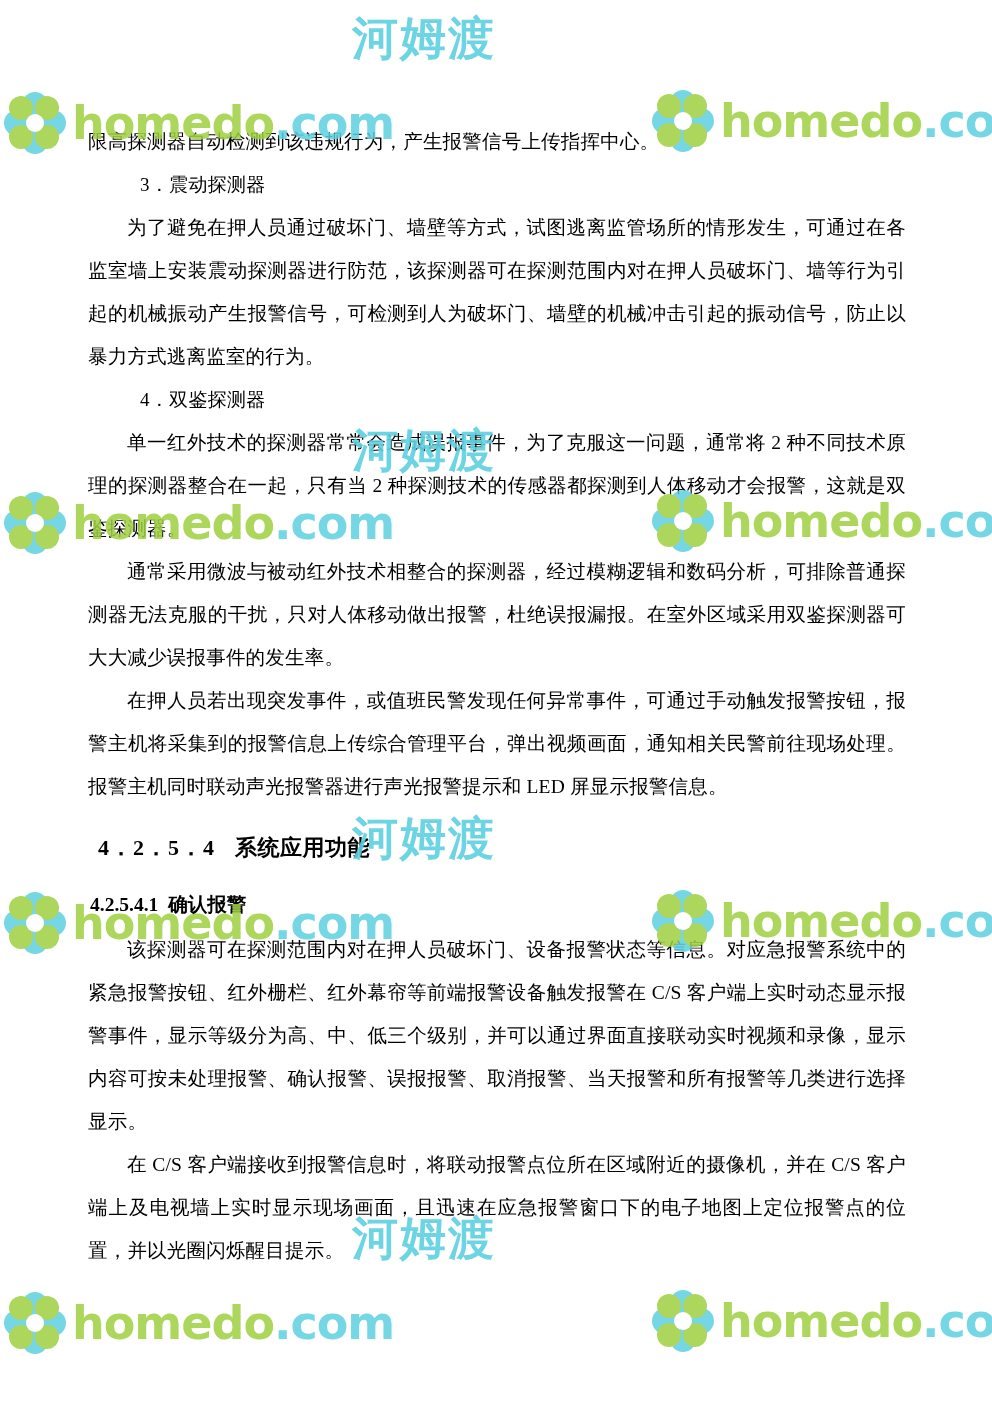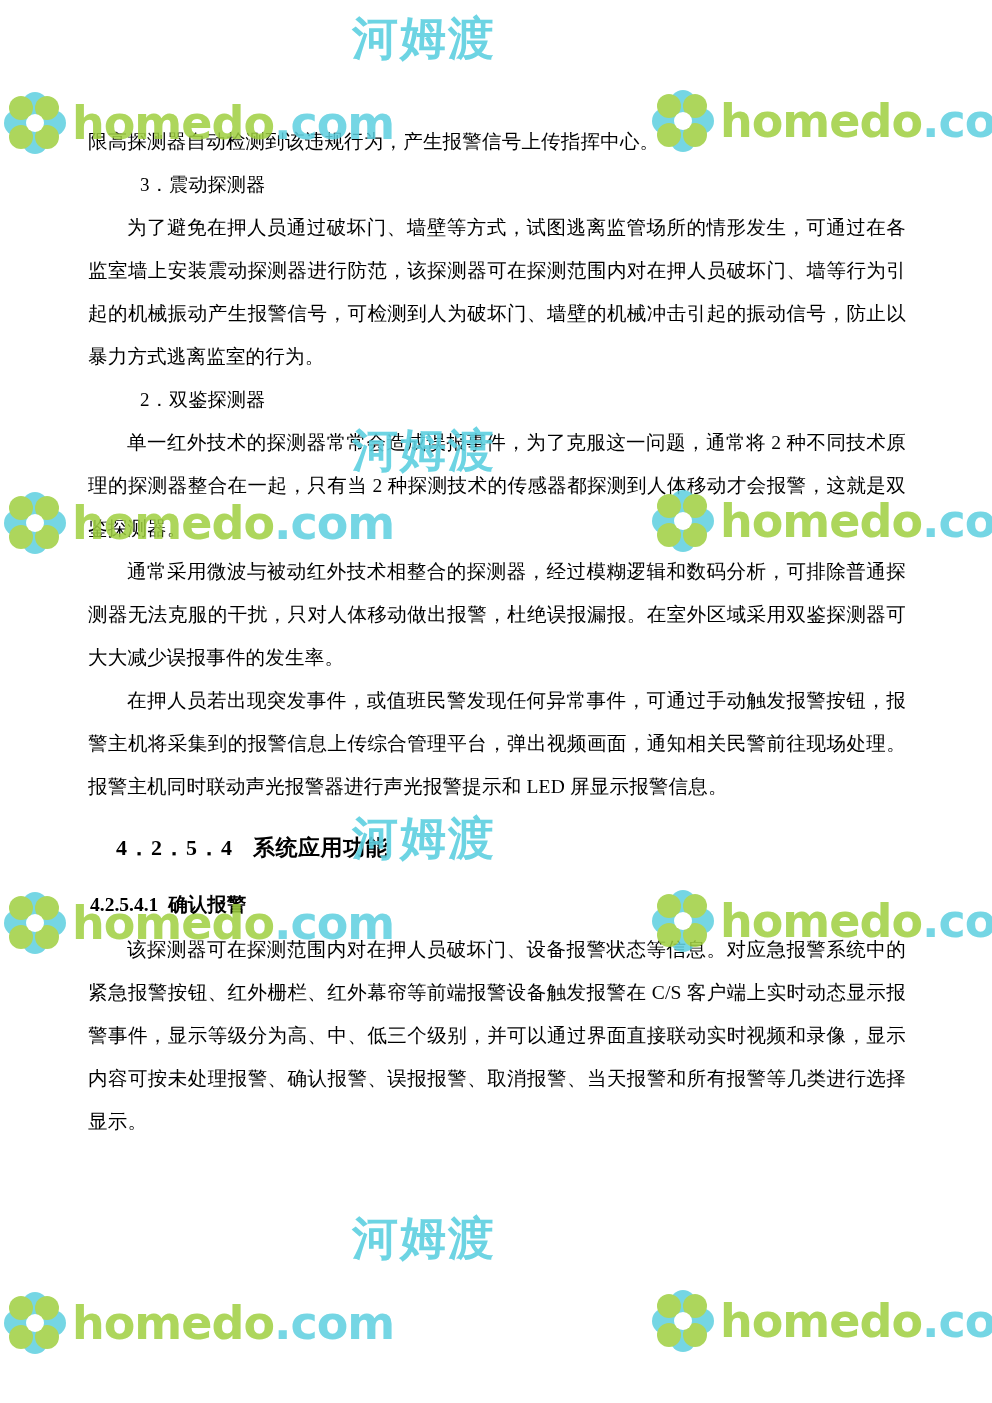--- a/index.html
+++ b/index.html
@@ -57,21 +57,20 @@
     font-size: 22px;
     font-weight: bold;
     line-height: 48px;
     margin: 16px 0 4px 0;
     padding-left: 10px;
     letter-spacing: 0.5px;
   }
   .h3 .num {
     letter-spacing: 1px;
     margin-right: 20px;
-    margin-left: 18px;
   }
 
   .h4 {
     font-size: 19.5px;
     font-weight: bold;
     line-height: 46px;
     margin: 10px 0 0 0;
     padding-left: 2px;
   }
   .h4 .num {
@@ -271,35 +270,36 @@
   </div>
 
   <div class="doc">
 
     <p class="para">限高探测器自动检测到该违规行为，产生报警信号上传指挥中心。</p>
 
     <p class="numhead">3．震动探测器</p>
 
     <p class="para indent">为了避免在押人员通过破坏门、墙壁等方式，试图逃离监管场所的情形发生，可通过在各监室墙上安装震动探测器进行防范，该探测器可在探测范围内对在押人员破坏门、墙等行为引起的机械振动产生报警信号，可检测到人为破坏门、墙壁的机械冲击引起的振动信号，防止以暴力方式逃离监室的行为。</p>
 
-    <p class="numhead">2．双鉴探测器</p>
+    <p class="numhead">4．双鉴探测器</p>
 
     <p class="para indent">单一红外技术的探测器常常会造成误报事件，为了克服这一问题，通常将 2 种不同技术原理的探测器整合在一起，只有当 2 种探测技术的传感器都探测到人体移动才会报警，这就是双鉴探测器。</p>
 
     <p class="para indent">通常采用微波与被动红外技术相整合的探测器，经过模糊逻辑和数码分析，可排除普通探测器无法克服的干扰，只对人体移动做出报警，杜绝误报漏报。在室外区域采用双鉴探测器可大大减少误报事件的发生率。</p>
 
 
     <p class="para indent">在押人员若出现突发事件，或值班民警发现任何异常事件，可通过手动触发报警按钮，报警主机将采集到的报警信息上传综合管理平台，弹出视频画面，通知相关民警前往现场处理。报警主机同时联动声光报警器进行声光报警提示和 LED 屏显示报警信息。</p>
 
     <h3 class="h3">
       <span class="num">4．2．5．4</span><span>系统应用功能</span>
     </h3>
 
     <h4 class="h4">
       <span class="num">4.2.5.4.1</span><span>确认报警</span>
     </h4>
 
     <p class="para indent">该探测器可在探测范围内对在押人员破坏门、设备报警状态等信息。对应急报警系统中的紧急报警按钮、红外栅栏、红外幕帘等前端报警设备触发报警在 C/S 客户端上实时动态显示报警事件，显示等级分为高、中、低三个级别，并可以通过界面直接联动实时视频和录像，显示内容可按未处理报警、确认报警、误报报警、取消报警、当天报警和所有报警等几类进行选择显示。</p>
 
+    <p class="para indent">在 C/S 客户端接收到报警信息时，将联动报警点位所在区域附近的摄像机，并在 C/S 客户端上及电视墙上实时显示现场画面，且迅速在应急报警窗口下的电子地图上定位报警点的位置，并以光圈闪烁醒目提示。</p>
 
   </div>
 
 </div>
 
 </body></html>

